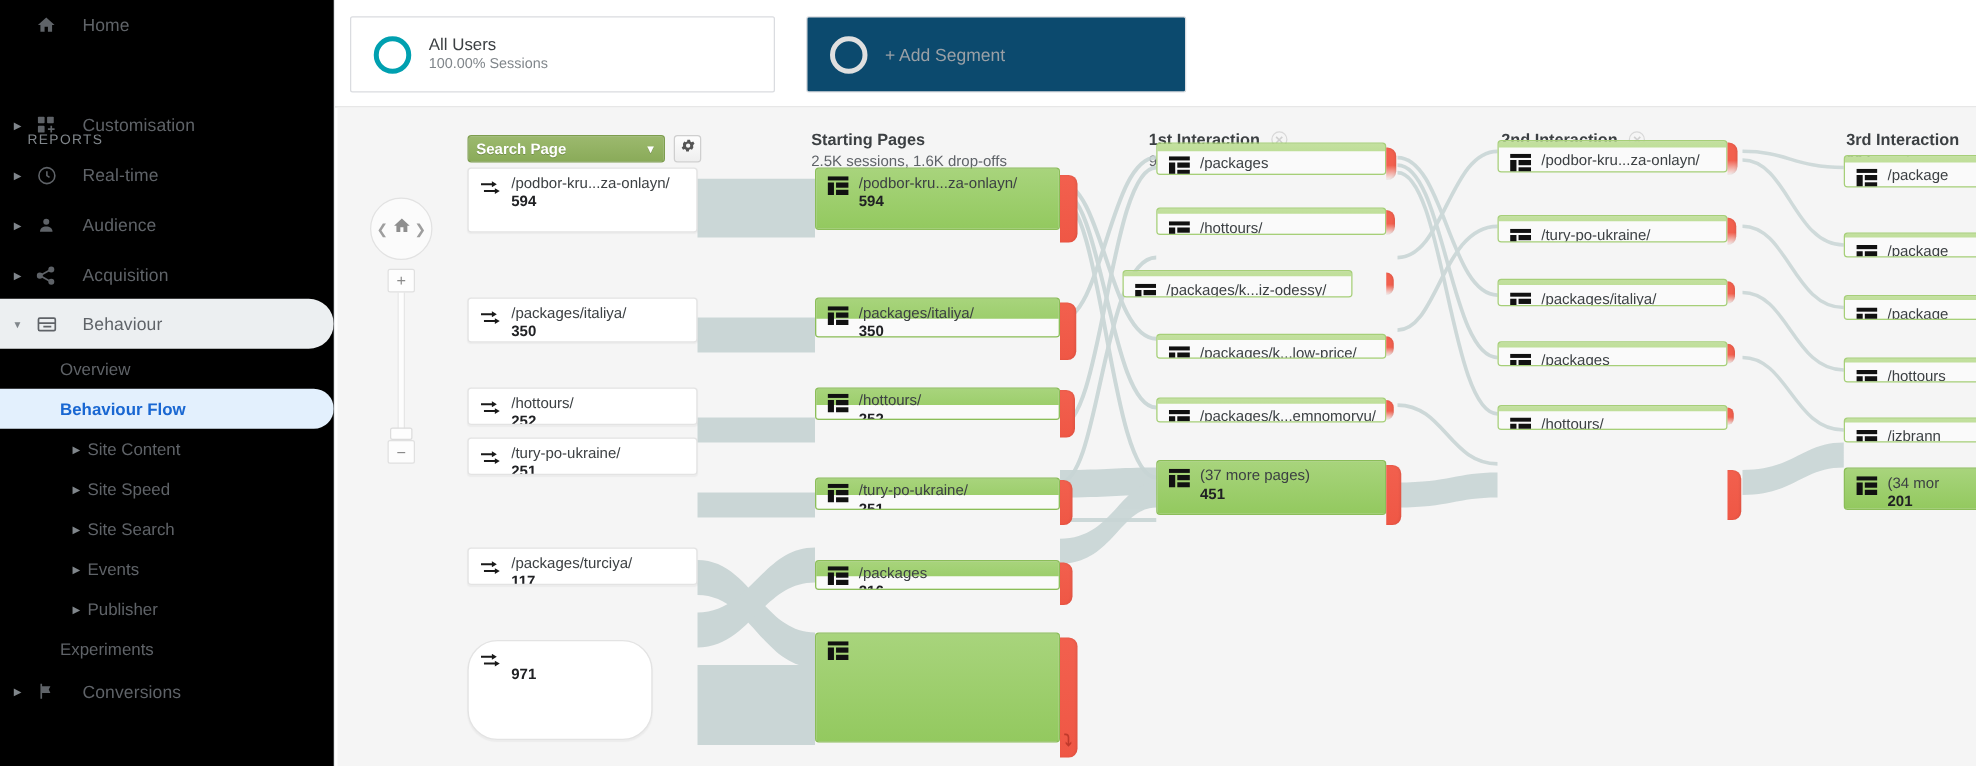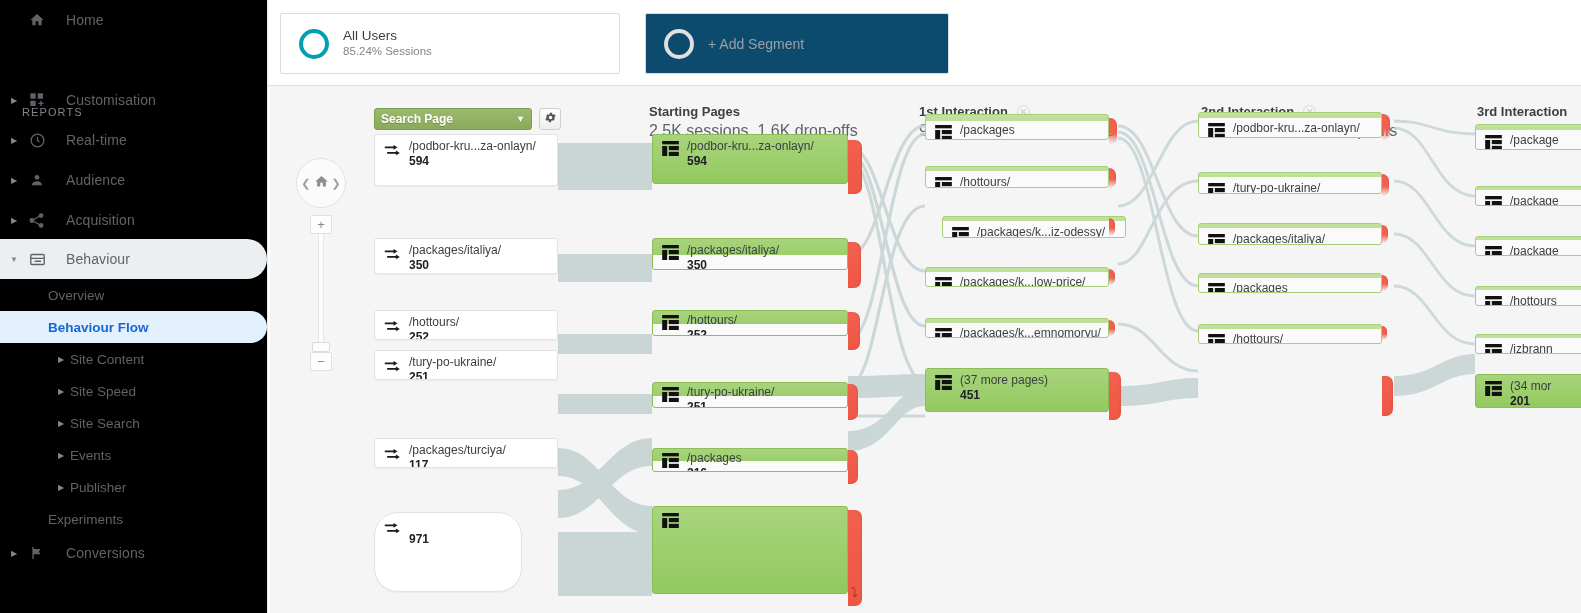--- a/index.html
+++ b/index.html
@@ -100,21 +100,21 @@
     position: absolute; left: 270px; top: 86px;
     width: 1311px; height: 527px;
     background: #f5f5f5;
     overflow: hidden;
   }
   #flowsvg { position: absolute; left: 0; top: 0; }
 
   
   .col-head { position: absolute; white-space: nowrap; }
   .col-head .ch-title { font-size: 13px; font-weight: bold; color: #3c4043; }
-  .col-head .ch-sub { font-size: 16px; color: #5f6368; margin-top: 3px; }
+  .col-head .ch-sub { font-size: 12px; color: #5f6368; margin-top: 3px; }
   .ch-info {
     display: inline-block; width: 13px; height: 13px;
     border-radius: 50%; border: 1px solid #d8d8d8;
     color: #d0d0d0; font-size: 9px; line-height: 12px;
     text-align: center; margin-left: 9px; vertical-align: 1px;
     cursor: pointer;
   }
 
   
   #dim-select {
@@ -328,21 +328,21 @@
       </span>
       <span class="nlabel">Conversions</span>
     </div>
   </div>
 
   <div id="segbar">
     <div class="segment" id="seg-all">
       <div class="seg-ring"></div>
       <div class="seg-text">
         <div class="t1">All Users</div>
-        <div class="t2">85.24% Sessions</div>
+        <div class="t2">100.00% Sessions</div>
       </div>
     </div>
     <div class="segment" id="seg-add">
       <div class="seg-ring empty"></div>
       <div class="seg-add-label">+ Add Segment</div>
     </div>
   </div>
 
   <div id="canvas">
 
@@ -649,21 +649,21 @@
             <rect x="8" y="13" width="12" height="5"></rect>
           </svg>
       </span>
       <span class="ntext" style="z-index:2; top:8px;">
         <span class="nname">/hottours/</span><br>
         
       </span>
     </div>
     <div class="dropoff faded" style="left:839px; top:82px; width:7px; height:20px;"></div>
 
-    <div class="node green light" style="left:672px; top:130px; width:184px; height:22px;">
+    <div class="node green light" style="left:628px; top:130px; width:184px; height:22px;">
       <div class="fillmask" style="height:16px;"></div>
       <span class="nicn" style="z-index:2; top:10px;">
         <svg width="17" height="15" viewBox="0 0 20 18" fill="#111">
             <rect x="0" y="0" width="20" height="4"></rect>
             <rect x="0" y="6" width="6" height="12"></rect>
             <rect x="8" y="6" width="12" height="5"></rect>
             <rect x="8" y="13" width="12" height="5"></rect>
           </svg>
       </span>
       <span class="ntext" style="z-index:2; top:8px;">

